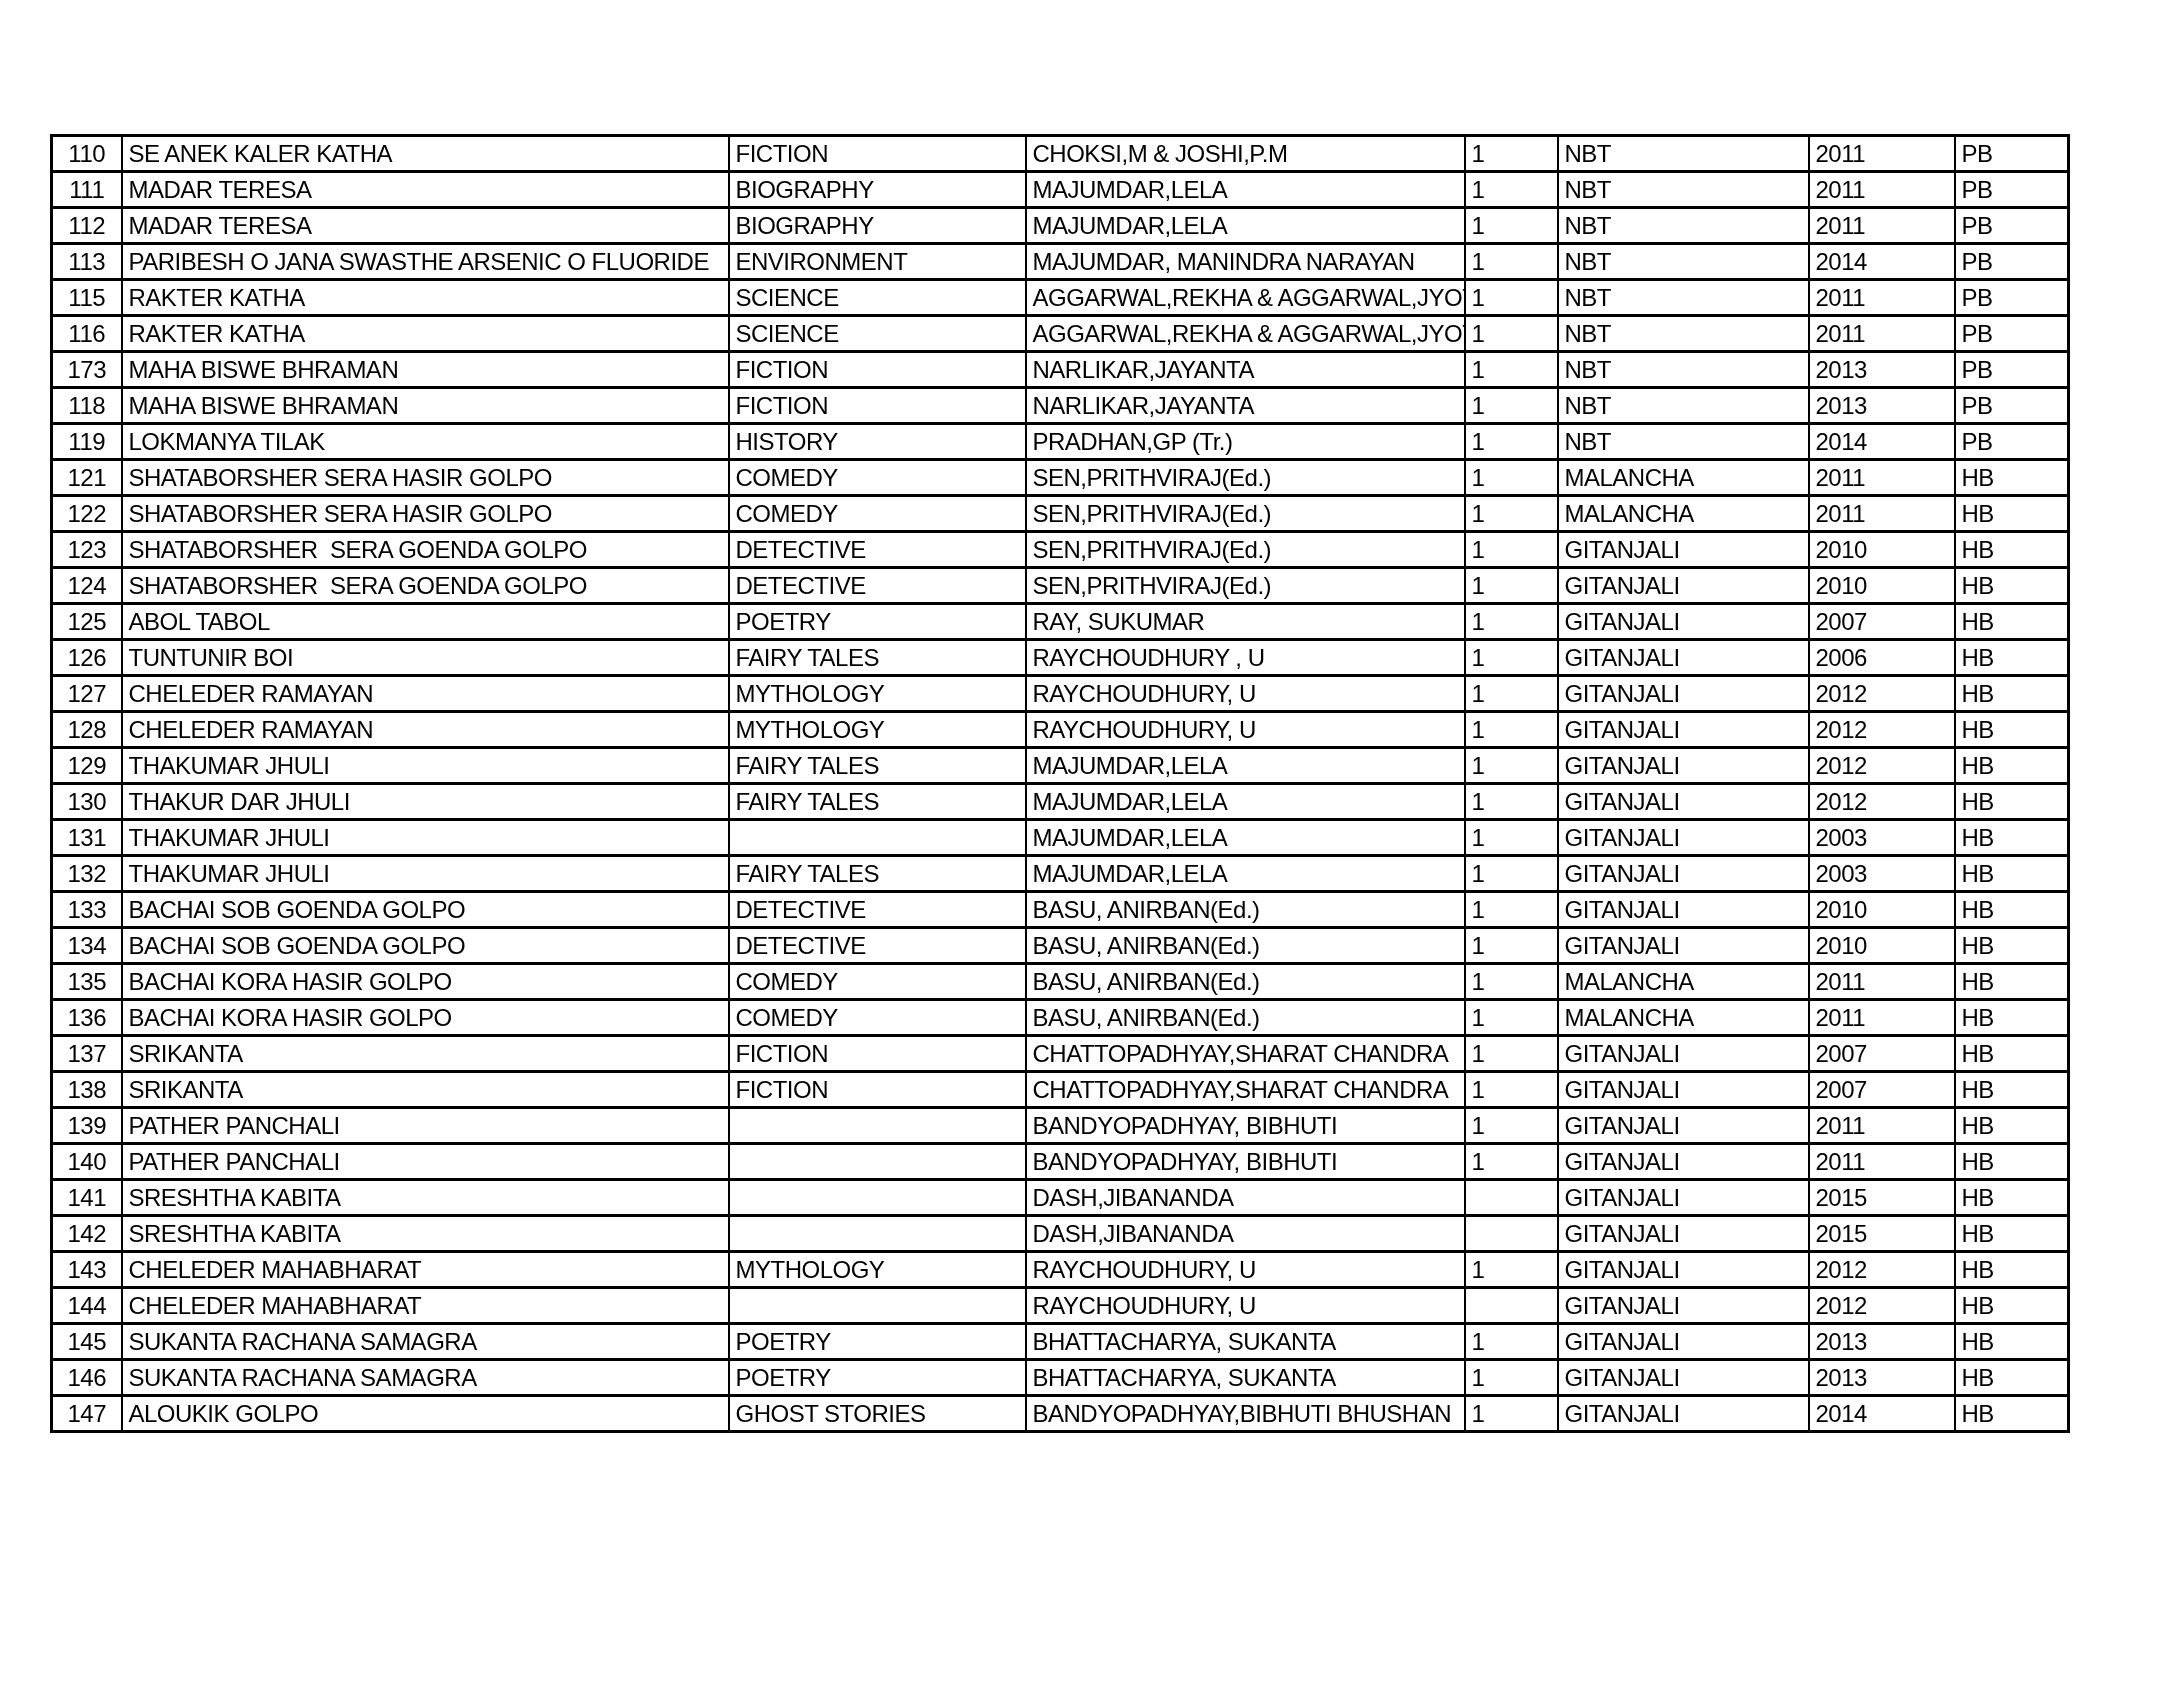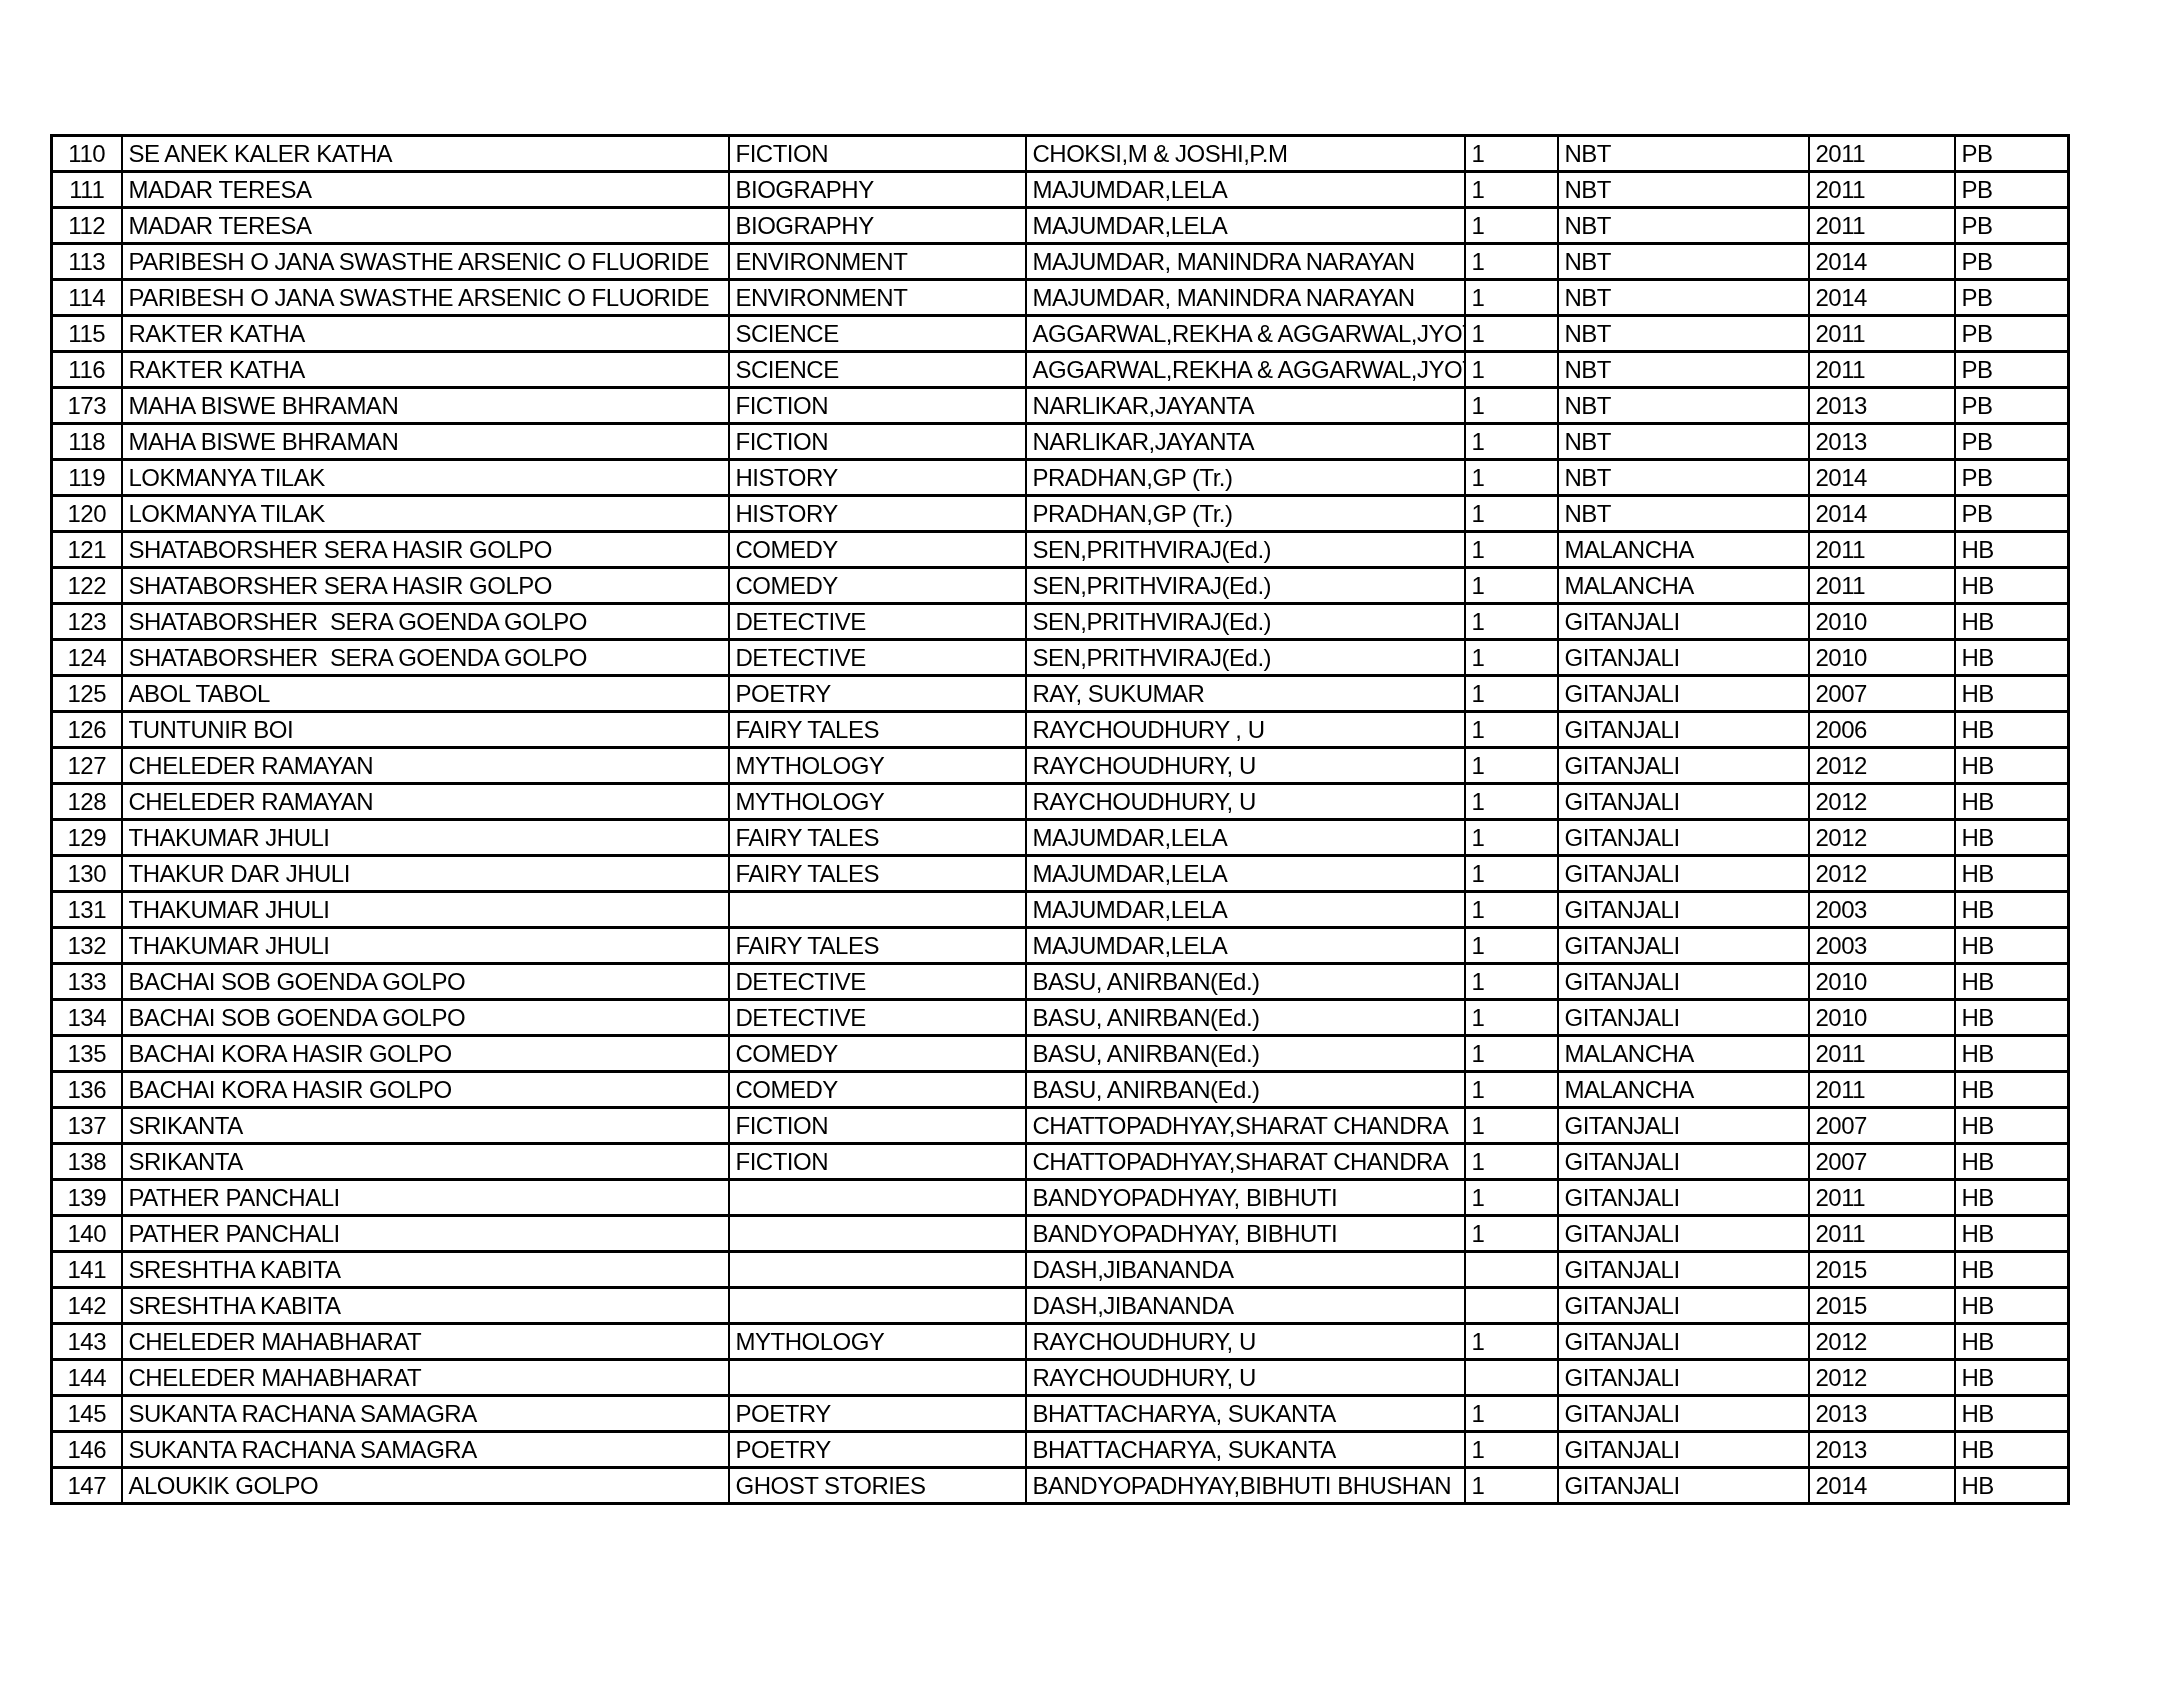--- a/index.html
+++ b/index.html
@@ -100,30 +100,20 @@
           <td class="col-serial">113</td>
           <td class="col-title">PARIBESH O JANA SWASTHE ARSENIC O FLUORIDE</td>
           <td class="col-genre">ENVIRONMENT</td>
           <td class="col-author">MAJUMDAR, MANINDRA NARAYAN</td>
           <td class="col-qty">1</td>
           <td class="col-publisher">NBT</td>
           <td class="col-year">2014</td>
           <td class="col-binding">PB</td>
         </tr>
         <tr>
-          <td class="col-serial">114</td>
-          <td class="col-title">PARIBESH O JANA SWASTHE ARSENIC O FLUORIDE</td>
-          <td class="col-genre">ENVIRONMENT</td>
-          <td class="col-author">MAJUMDAR, MANINDRA NARAYAN</td>
-          <td class="col-qty">1</td>
-          <td class="col-publisher">NBT</td>
-          <td class="col-year">2014</td>
-          <td class="col-binding">PB</td>
-        </tr>
-        <tr>
           <td class="col-serial">115</td>
           <td class="col-title">RAKTER KATHA</td>
           <td class="col-genre">SCIENCE</td>
           <td class="col-author">AGGARWAL,REKHA &amp; AGGARWAL,JYOTISH</td>
           <td class="col-qty">1</td>
           <td class="col-publisher">NBT</td>
           <td class="col-year">2011</td>
           <td class="col-binding">PB</td>
         </tr>
         <tr>
@@ -151,30 +141,20 @@
           <td class="col-title">MAHA BISWE BHRAMAN</td>
           <td class="col-genre">FICTION</td>
           <td class="col-author">NARLIKAR,JAYANTA</td>
           <td class="col-qty">1</td>
           <td class="col-publisher">NBT</td>
           <td class="col-year">2013</td>
           <td class="col-binding">PB</td>
         </tr>
         <tr>
           <td class="col-serial">119</td>
-          <td class="col-title">LOKMANYA TILAK</td>
-          <td class="col-genre">HISTORY</td>
-          <td class="col-author">PRADHAN,GP (Tr.)</td>
-          <td class="col-qty">1</td>
-          <td class="col-publisher">NBT</td>
-          <td class="col-year">2014</td>
-          <td class="col-binding">PB</td>
-        </tr>
-        <tr>
-          <td class="col-serial">120</td>
           <td class="col-title">LOKMANYA TILAK</td>
           <td class="col-genre">HISTORY</td>
           <td class="col-author">PRADHAN,GP (Tr.)</td>
           <td class="col-qty">1</td>
           <td class="col-publisher">NBT</td>
           <td class="col-year">2014</td>
           <td class="col-binding">PB</td>
         </tr>
         <tr>
           <td class="col-serial">121</td>

